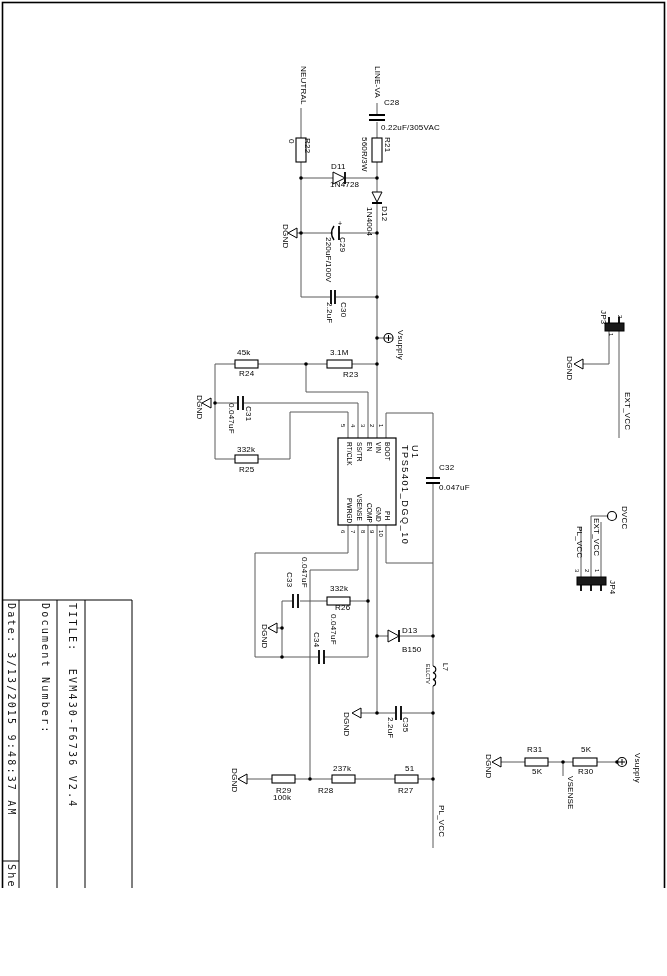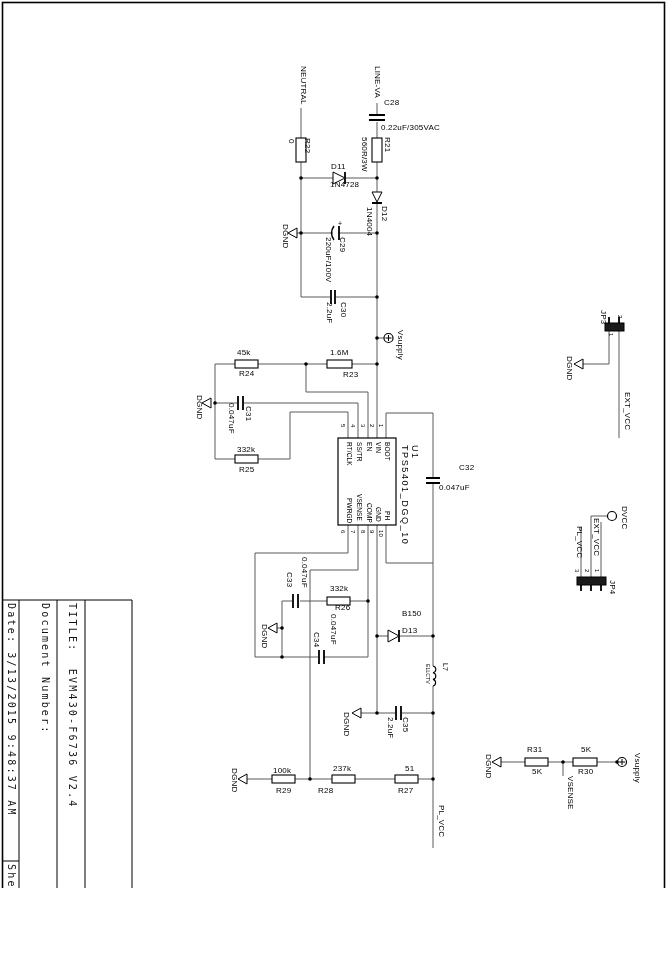--- a/index.html
+++ b/index.html
@@ -170,21 +170,21 @@
 <span class="v" style="left:373px;top:207px">1N4004</span>
 <span class="v" style="left:388px;top:206px">D12</span>
 <span class="h s7" style="left:338px;top:220px">+</span>
 <span class="v" style="left:346px;top:237px">C29</span>
 <span class="v" style="left:332px;top:237px">220uF/100V</span>
 <span class="v" style="left:347px;top:302px">C30</span>
 <span class="v" style="left:333px;top:302px">2.2uF</span>
 
 <span class="h" style="left:237px;top:349px">45k</span>
 <span class="h" style="left:239px;top:370px">R24</span>
-<span class="h" style="left:330px;top:349px">1.6M</span>
+<span class="h" style="left:330px;top:349px">3.1M</span>
 <span class="h" style="left:343px;top:371px">R23</span>
 <span class="v" style="left:252px;top:406px">C31</span>
 <span class="v" style="left:235px;top:403px">0.047uF</span>
 <span class="h" style="left:237px;top:446px">332k</span>
 <span class="h" style="left:239px;top:466px">R25</span>
 
 <span class="v big" style="left:419px;top:445px">U1</span>
 <span class="v big" style="left:409px;top:445px">TPS5401_DGQ_10</span>
 <span class="v s6" style="left:346px;top:424px">5</span>
 <span class="v s6" style="left:356px;top:424px">4</span>
@@ -199,38 +199,38 @@
 <span class="v s65" style="left:352px;top:498px">PWRGD</span>
 <span class="v s65" style="left:362px;top:494px">VSENSE</span>
 <span class="v s65" style="left:372px;top:503px">COMP</span>
 <span class="v s65" style="left:381px;top:507px">GND</span>
 <span class="v s65" style="left:390px;top:511px">PH</span>
 <span class="v s6" style="left:346px;top:530px">6</span>
 <span class="v s6" style="left:356px;top:530px">7</span>
 <span class="v s6" style="left:366px;top:530px">8</span>
 <span class="v s6" style="left:375px;top:530px">9</span>
 <span class="v s6" style="left:384px;top:530px">10</span>
-<span class="h" style="left:459px;top:464px">C32</span>
+<span class="h" style="left:439px;top:464px">C32</span>
 <span class="h" style="left:439px;top:484px">0.047uF</span>
 
 <span class="v" style="left:293px;top:572px">C33</span>
 <span class="v" style="left:308px;top:557px">0.047uF</span>
 <span class="h" style="left:330px;top:585px">332k</span>
 <span class="h" style="left:335px;top:604px">R26</span>
 <span class="v" style="left:320px;top:632px">C34</span>
 <span class="v" style="left:337px;top:614px">0.047uF</span>
 
 <span class="h" style="left:402px;top:627px">D13</span>
-<span class="h" style="left:402px;top:610px">B150</span>
+<span class="h" style="left:402px;top:646px">B150</span>
 <span class="v s5" style="left:430px;top:664px">ELLCTV</span>
 <span class="v s7" style="left:449px;top:663px">L7</span>
 <span class="v" style="left:409px;top:717px">C35</span>
 <span class="v" style="left:394px;top:717px">2.2uF</span>
 
-<span class="h" style="left:273px;top:767px">100k</span>
+<span class="h" style="left:273px;top:794px">100k</span>
 <span class="h" style="left:276px;top:787px">R29</span>
 <span class="h" style="left:333px;top:765px">237k</span>
 <span class="h" style="left:318px;top:787px">R28</span>
 <span class="h" style="left:405px;top:765px">51</span>
 <span class="h" style="left:398px;top:787px">R27</span>
 
 <span class="h" style="left:527px;top:746px">R31</span>
 <span class="h" style="left:532px;top:768px">5K</span>
 <span class="h" style="left:581px;top:746px">5K</span>
 <span class="h" style="left:578px;top:768px">R30</span>

